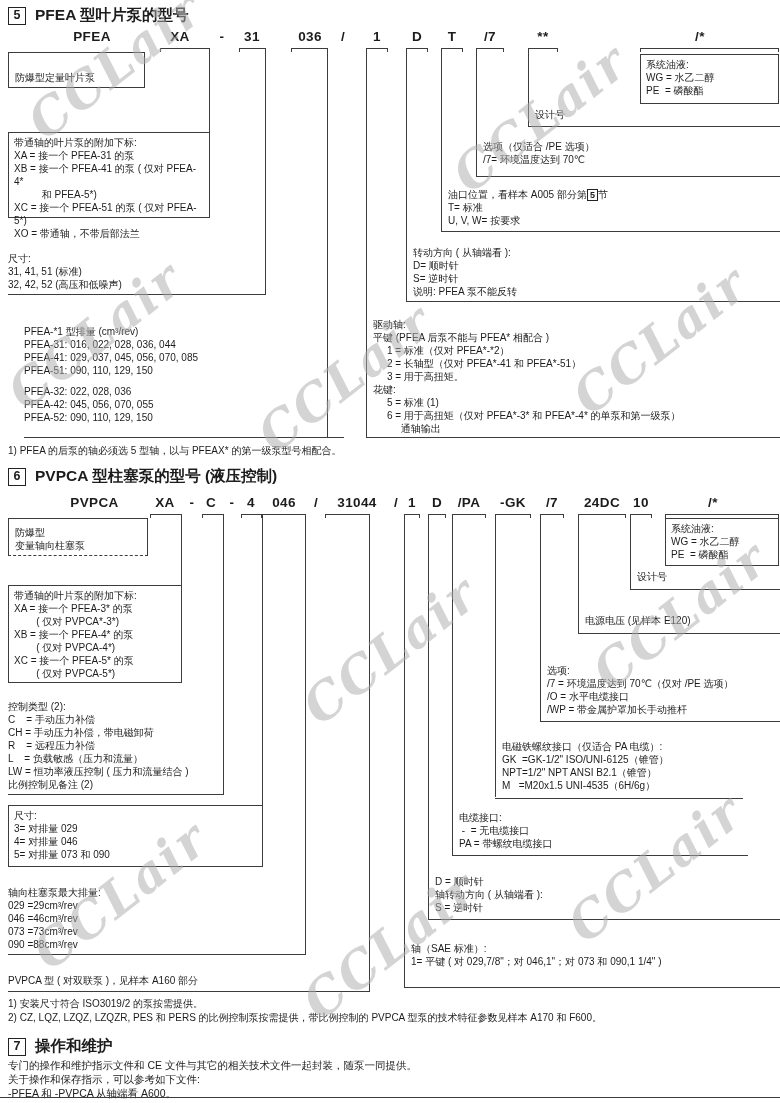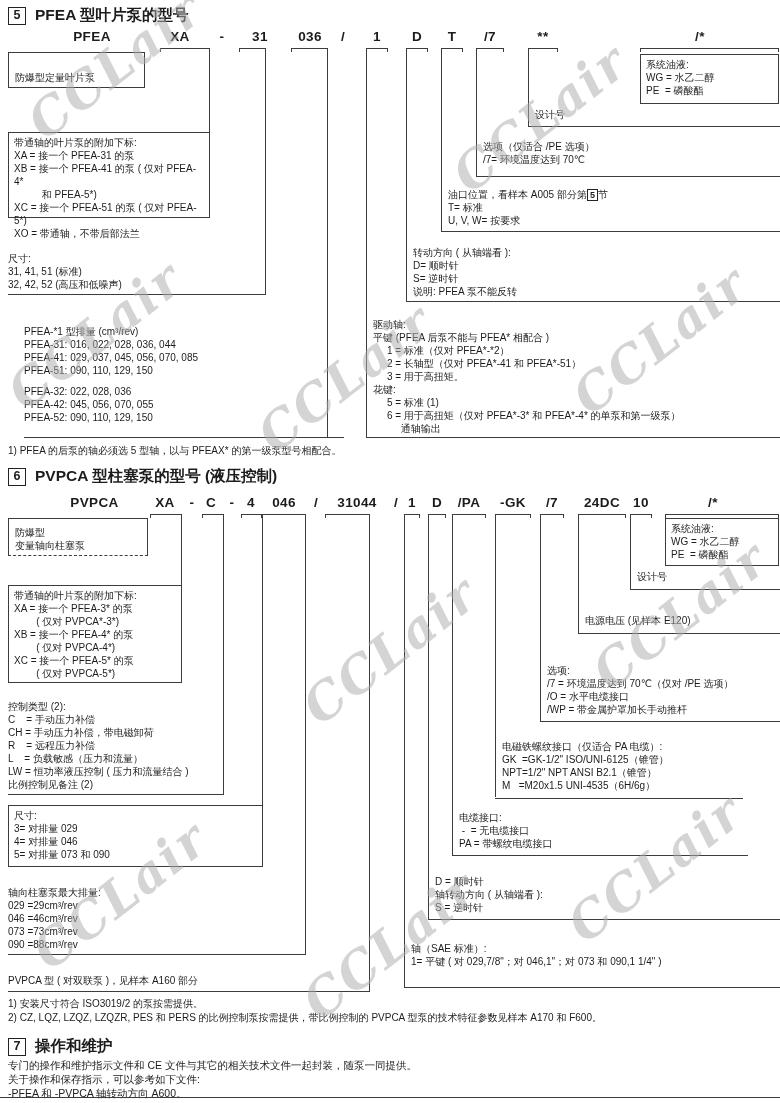--- a/index.html
+++ b/index.html
@@ -34,21 +34,21 @@
 <div id="page">
 
   <div class="sec-head" style="left:8px;top:5px">
     <span class="numbox">5</span>
     <span>PFEA 型叶片泵的型号</span>
   </div>
 
   <span class="code" style="left:52px;top:29px;width:80px">PFEA</span>
   <span class="code" style="left:160px;top:29px;width:40px">XA</span>
   <span class="code" style="left:215px;top:29px;width:14px">-</span>
-  <span class="code" style="left:246px;top:29px;width:28px">31</span>
+  <span class="code" style="left:238px;top:29px;width:28px">31</span>
   <span class="code" style="left:290px;top:29px;width:40px">036</span>
   <span class="code" style="left:336px;top:29px;width:14px">/</span>
   <span class="code" style="left:366px;top:29px;width:22px">1</span>
   <span class="code" style="left:406px;top:29px;width:22px">D</span>
   <span class="code" style="left:441px;top:29px;width:22px">T</span>
   <span class="code" style="left:476px;top:29px;width:28px">/7</span>
   <span class="code" style="left:528px;top:29px;width:30px">**</span>
   <span class="code" style="left:685px;top:29px;width:30px">/*</span>
 
   <div class="brk" style="left:160px;top:48px;width:50px"></div>
@@ -269,21 +269,21 @@
       <div class="ln"><b>2)</b><span> CZ, LQZ, LZQZ, LZQZR, PES 和 PERS 的比例控制泵按需提供，带比例控制的 PVPCA 型泵的技术特征参数见样本 A170 和 F600。</span></div>
     </div>
 
   <div class="sec-head" style="left:8px;top:1036px">
     <span class="numbox">7</span>
     <span>操作和维护</span>
   </div>
   <div class="s7body" style="left:8px;top:1058px;width:764px">
       <div class="ln">专门的操作和维护指示文件和 CE 文件与其它的相关技术文件一起封装，随泵一同提供。</div>
       <div class="ln">关于操作和保存指示，可以参考如下文件:</div>
-      <div class="ln">-PFEA 和 -PVPCA 轴转动方向 A600。</div>
+      <div class="ln">-PFEA 和 -PVPCA 从轴端看 A600。</div>
     </div>
   <div class="rule" style="left:0;top:1097px;width:780px"></div>
 
   <div class="wm" style="left:115px;top:65px">CCLair</div>
   <div class="wm" style="left:540px;top:118px">CCLair</div>
   <div class="wm" style="left:95px;top:335px">CCLair</div>
   <div class="wm" style="left:345px;top:378px">CCLair</div>
   <div class="wm" style="left:660px;top:340px">CCLair</div>
   <div class="wm" style="left:390px;top:650px">CCLair</div>
   <div class="wm" style="left:680px;top:615px">CCLair</div>

